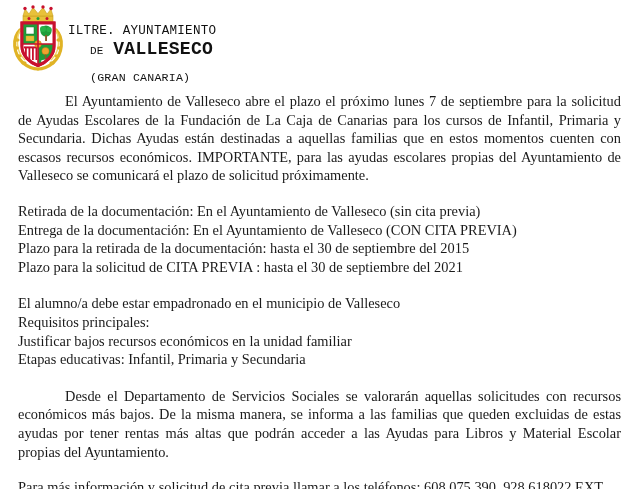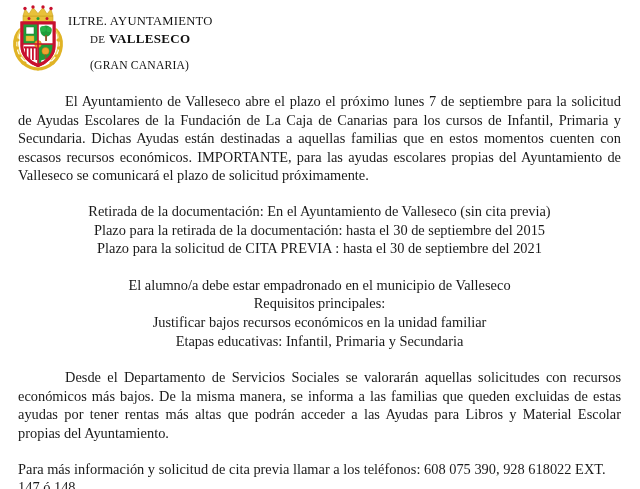--- a/index.html
+++ b/index.html
@@ -29,42 +29,42 @@
     left: 10px;
     top: 4px;
     width: 56px;
     height: 70px;
   }
   .crest svg { display: block; }
 
   .org-block {
     position: absolute;
     left: 68px;
-    top: 15px;
-    font-family: Liberation Serif, serif;
+    top: 25px;
+    font-family: Liberation Mono, monospace;
     color: #111111;
     line-height: 1.06;
   }
   .org-line1 {
     font-size: 12.6px;
     letter-spacing: 0.25px;
     white-space: nowrap;
   }
   .org-line2 {
     margin-top: 2px;
     white-space: nowrap;
     padding-left: 10px;
   }
   .org-de {
     font-size: 11px;
     letter-spacing: 0.2px;
     padding-left: 12px;
   }
   .org-name {
-    font-size: 13px;
+    font-size: 18px;
     font-weight: bold;
     letter-spacing: 0.3px;
   }
   .org-line3 {
     margin-top: 13px;
     font-size: 11.6px;
     letter-spacing: 0.2px;
     white-space: nowrap;
     padding-left: 22px;
   }
@@ -88,21 +88,20 @@
   p.para.last {
     text-indent: 0;
     text-align: left;
   }
   .block {
     font-size: 14.4px;
     line-height: 18.6px;
   }
   .block .row {
     white-space: nowrap;
-    text-align: center;
   }
   .gap-md { height: 17px; }
   .gap-lg { height: 18px; }
 </style>
 </head>
 <body>
 
 <div class="letterhead">
 
   <div class="crest">
@@ -183,20 +182,21 @@
 </div>
 
 <div class="doc-body">
 
   <p class="para">El Ayuntamiento de Valleseco abre el plazo el próximo lunes 7 de septiembre para la solicitud de Ayudas Escolares de la Fundación de La Caja de Canarias para los cursos de Infantil, Primaria y Secundaria. Dichas Ayudas están destinadas a aquellas familias que en estos momentos cuenten con escasos recursos económicos. IMPORTANTE, para las ayudas escolares propias del Ayuntamiento de Valleseco se comunicará el plazo de solicitud próximamente.</p>
 
   <div class="gap-md"></div>
 
   <div class="block">
     <div class="row">Retirada de la documentación: En el Ayuntamiento de Valleseco (sin cita previa)</div>
+    <div class="row">Entrega de la documentación: En el Ayuntamiento de Valleseco (CON CITA PREVIA)</div>
     <div class="row">Plazo para la retirada de la documentación: hasta el 30 de septiembre del 2015</div>
     <div class="row">Plazo para la solicitud de CITA PREVIA : hasta el 30 de septiembre del 2021</div>
   </div>
 
   <div class="gap-lg"></div>
 
   <div class="block">
     <div class="row">El alumno/a debe estar empadronado en el municipio de Valleseco</div>
     <div class="row">Requisitos principales:</div>
     <div class="row">Justificar bajos recursos económicos en la unidad familiar</div>

